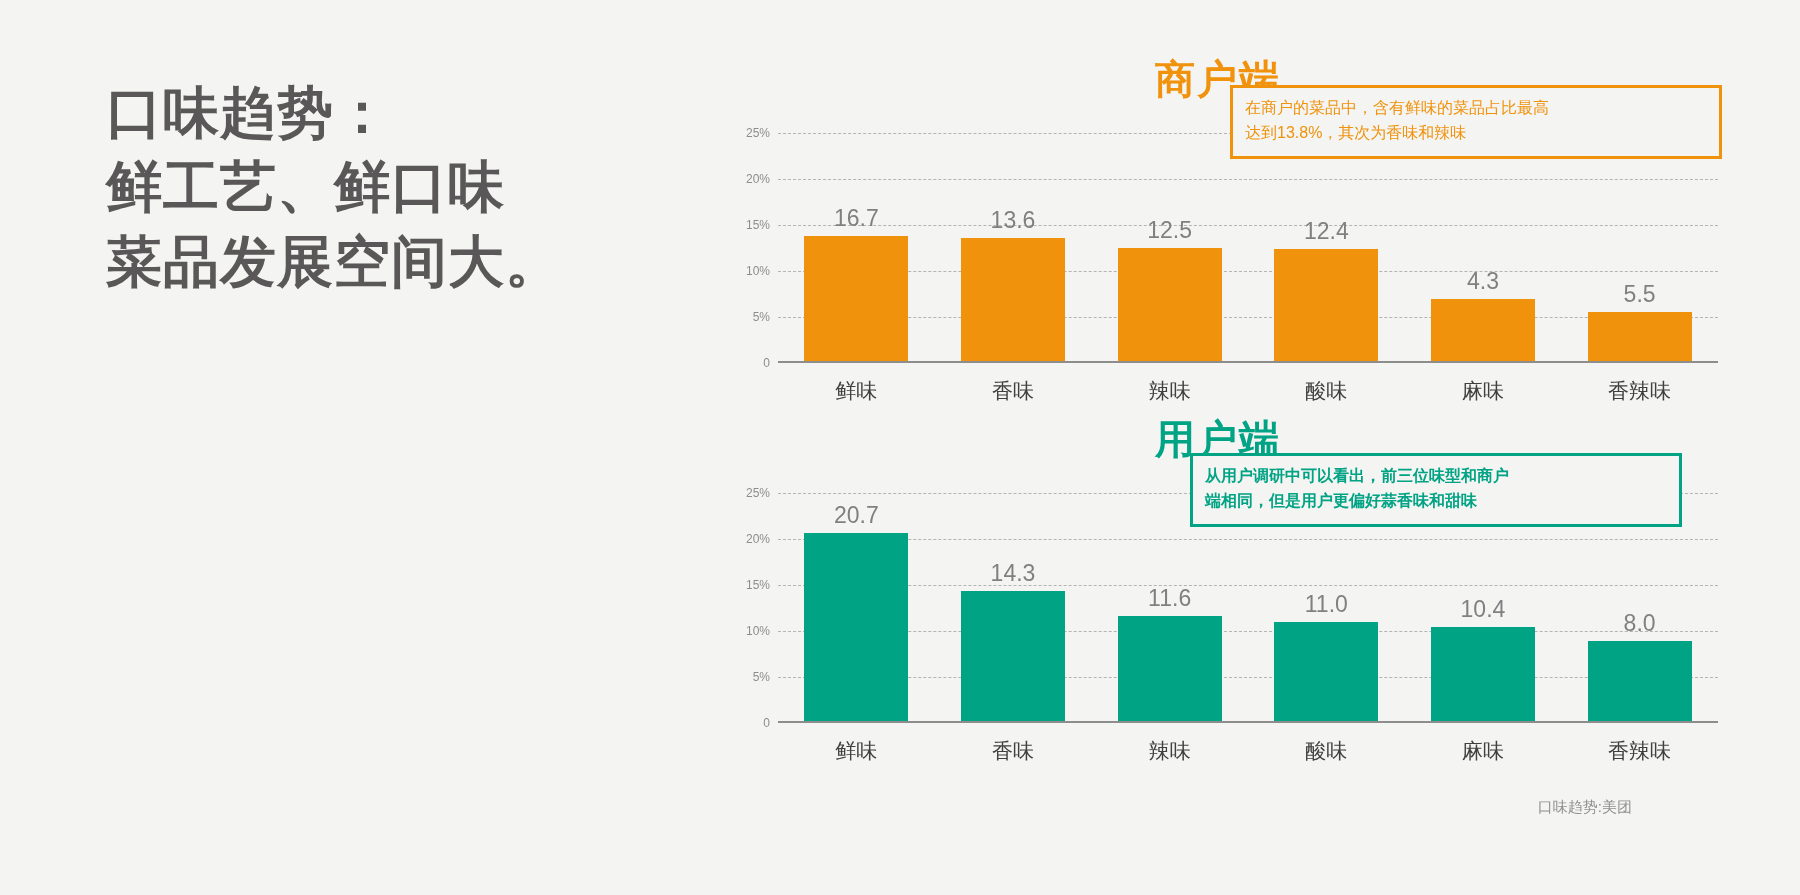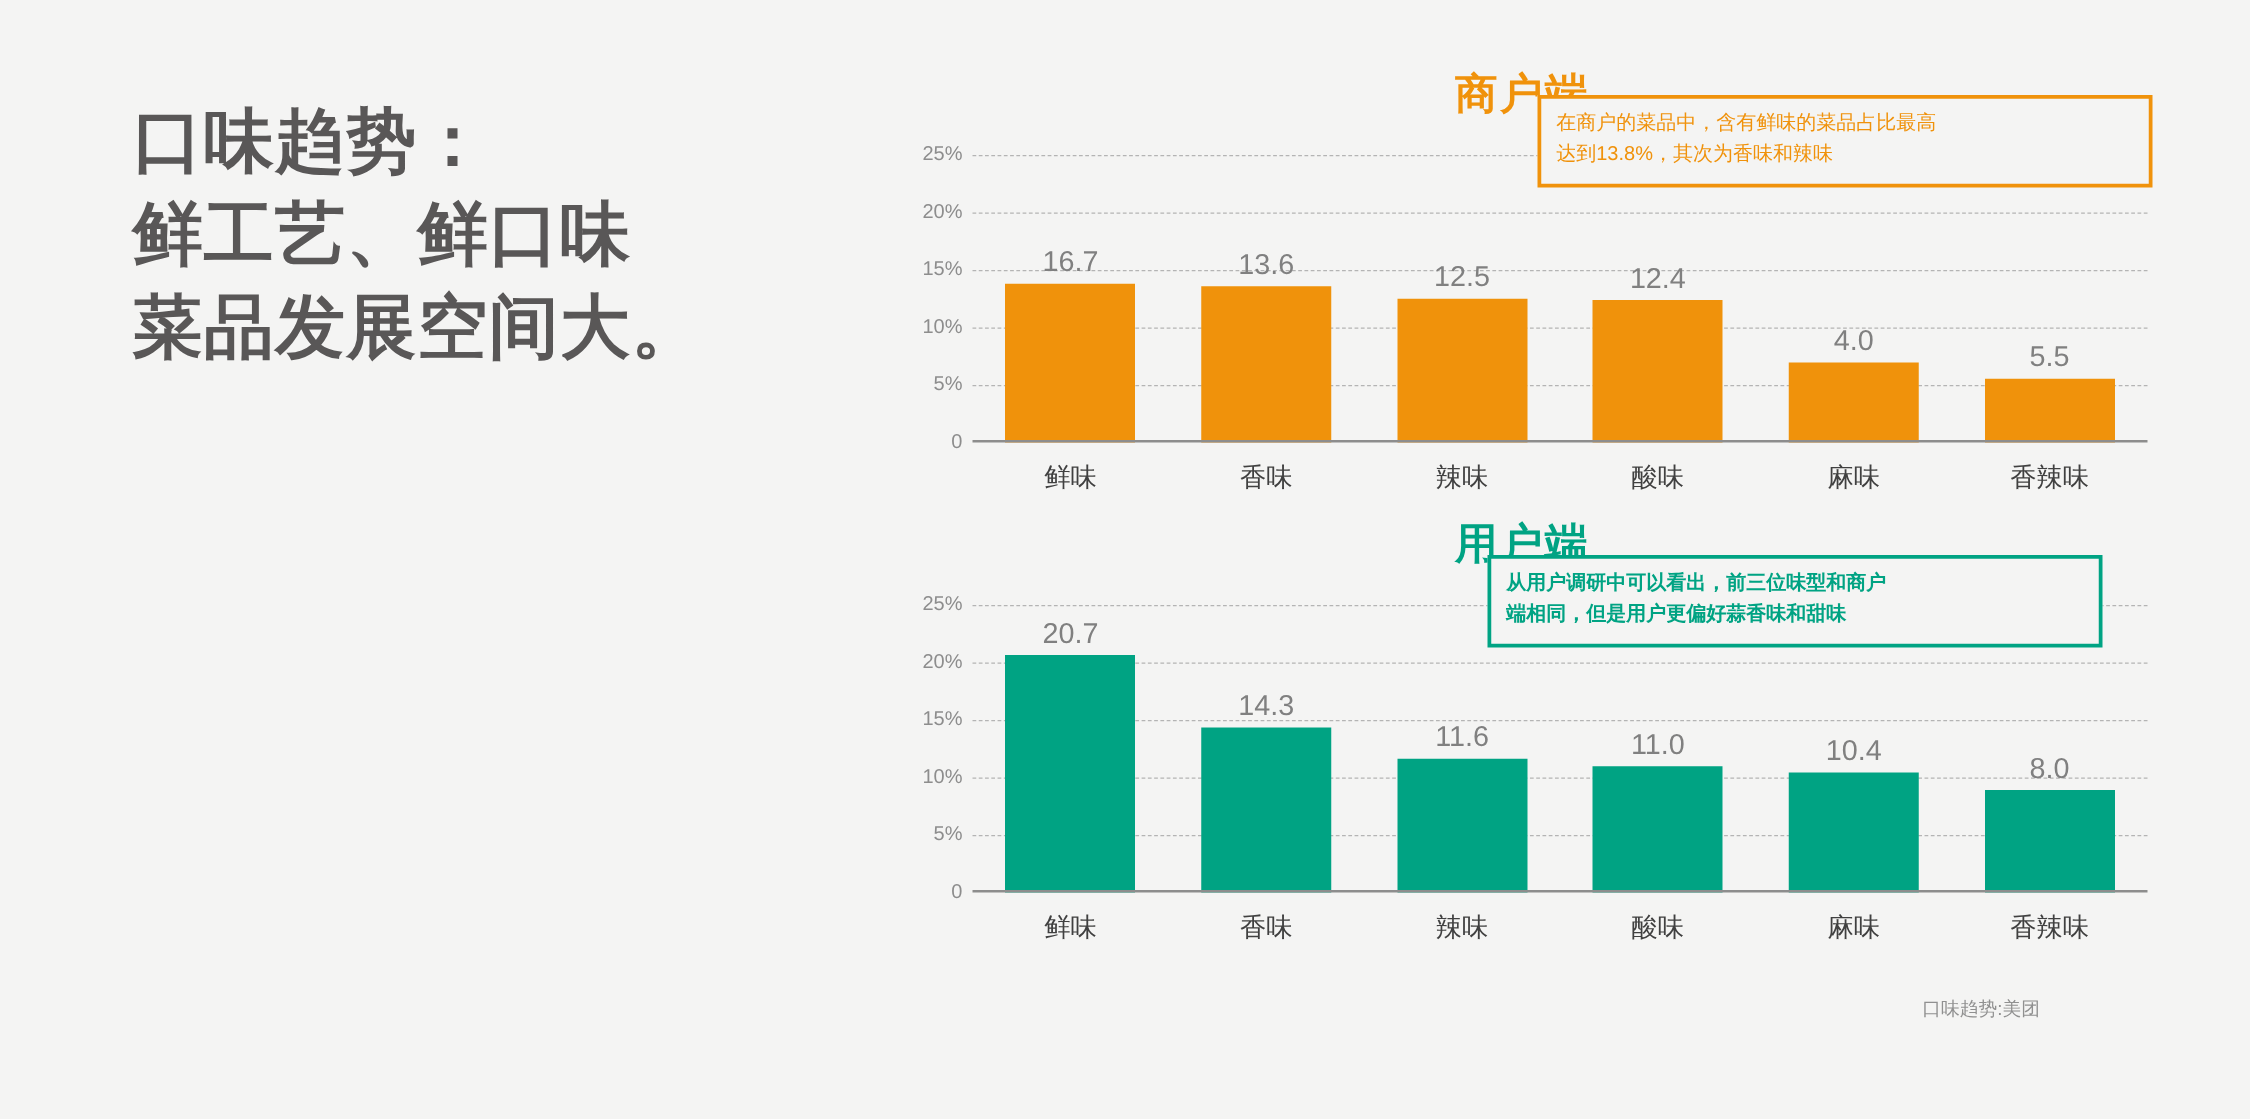--- a/index.html
+++ b/index.html
@@ -34,21 +34,21 @@
   
   .chart-block {
     position: absolute;
     left: 718px;
     width: 1000px;
   }
   #chart-merchant { top: 52px; }
   #chart-user     { top: 412px; }
 
   .chart-title {
-    font-size: 34px;
+    font-size: 40px;
     font-weight: bold;
     text-align: center;
     margin: 0 0 26px 0;
     letter-spacing: 2px;
   }
   #chart-merchant .chart-title { color: #F0920B; }
   #chart-user .chart-title     { color: #00A383; }
 
   .plot-wrap {
     position: relative;
@@ -61,21 +61,21 @@
     position: absolute;
     left: -60px;
     top: 0;
     width: 52px;
     height: 100%;
   }
   .y-tick {
     position: absolute;
     right: 0;
     transform: translateY(-50%);
-    font-size: 16px;
+    font-size: 12px;
     color: #8d8d8d;
     text-align: center;
     white-space: nowrap;
   }
 
   
   .gridline {
     position: absolute;
     left: 0;
     right: 0;
@@ -211,21 +211,21 @@
         </div>
         <div class="bar-slot">
           <div class="bar-value" style="bottom: 119px; margin-top: 48px;">12.5</div>
           <div class="bar-rect" style="height: 115px;"></div>
         </div>
         <div class="bar-slot">
           <div class="bar-value" style="bottom: 118.08px;">12.4</div>
           <div class="bar-rect" style="height: 114.08px;"></div>
         </div>
         <div class="bar-slot">
-          <div class="bar-value" style="bottom: 68.4px;">4.0</div>
+          <div class="bar-value" style="bottom: 68.4px;">4.3</div>
           <div class="bar-rect" style="height: 64.4px;"></div>
         </div>
         <div class="bar-slot">
           <div class="bar-value" style="bottom: 54.6px;">5.5</div>
           <div class="bar-rect" style="height: 50.6px;"></div>
         </div>
       </div>
     <div class="baseline"></div>
     <div class="callout" id="callout-merchant">
       <div class="callout-line">在商户的菜品中，含有鲜味的菜品占比最高</div>

